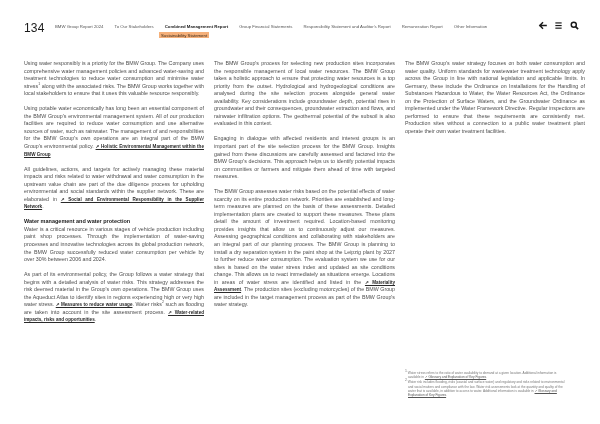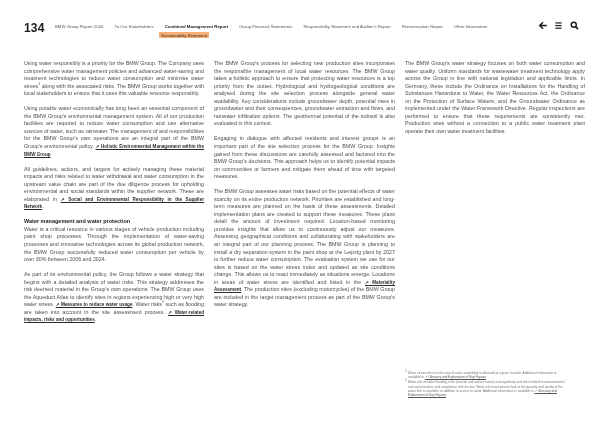--- a/index.html
+++ b/index.html
@@ -1,20 +1,20 @@
 <!DOCTYPE html>
 <html><head>
 <meta charset="utf-8">
 <style>
   * { margin: 0; padding: 0; box-sizing: border-box; }
   html, body { width: 600px; height: 424px; background: #ffffff; overflow: hidden; }
   body { font-family: "Liberation Sans", sans-serif; color: #4a4a4a; position: relative; }
 
   .topbar { position: absolute; left: 0; top: 0; width: 600px; height: 50px; }
-  .page-num { position: absolute; left: 24px; top: 21px; font-size: 12px; font-weight: bold; color: #1a1a1a; letter-spacing: 0.2px; }
+  .page-num { position: absolute; left: 24px; top: 21px; font-size: 12px; font-weight: normal; color: #1a1a1a; letter-spacing: 0.2px; }
   .nav { position: absolute; left: 55px; top: 24px; display: flex; gap: 0; }
   .nav-item { font-size: 4.3px; color: #555; white-space: nowrap; margin-right: 11px; position: relative; cursor: pointer; }
   .nav-item.active { color: #1a1a1a; font-weight: bold; }
   .subnav { position: absolute; left: 159px; top: 32px; font-size: 4.3px; color: #3a2a1a; background: #f5b07a; padding: 0.5px 2px; white-space: nowrap; cursor: pointer; }
 
   .icons { position: absolute; left: 538px; top: 21px; display: flex; gap: 7px; align-items: center; }
   .icon { width: 9px; height: 9px; display: inline-block; cursor: pointer; }
   .icon svg { width: 9px; height: 9px; display: block; }
 
   .col { position: absolute; top: 60px; width: 180px; font-size: 5.3px; line-height: 7.55px; text-align: justify; color: #4d4d4d; }

